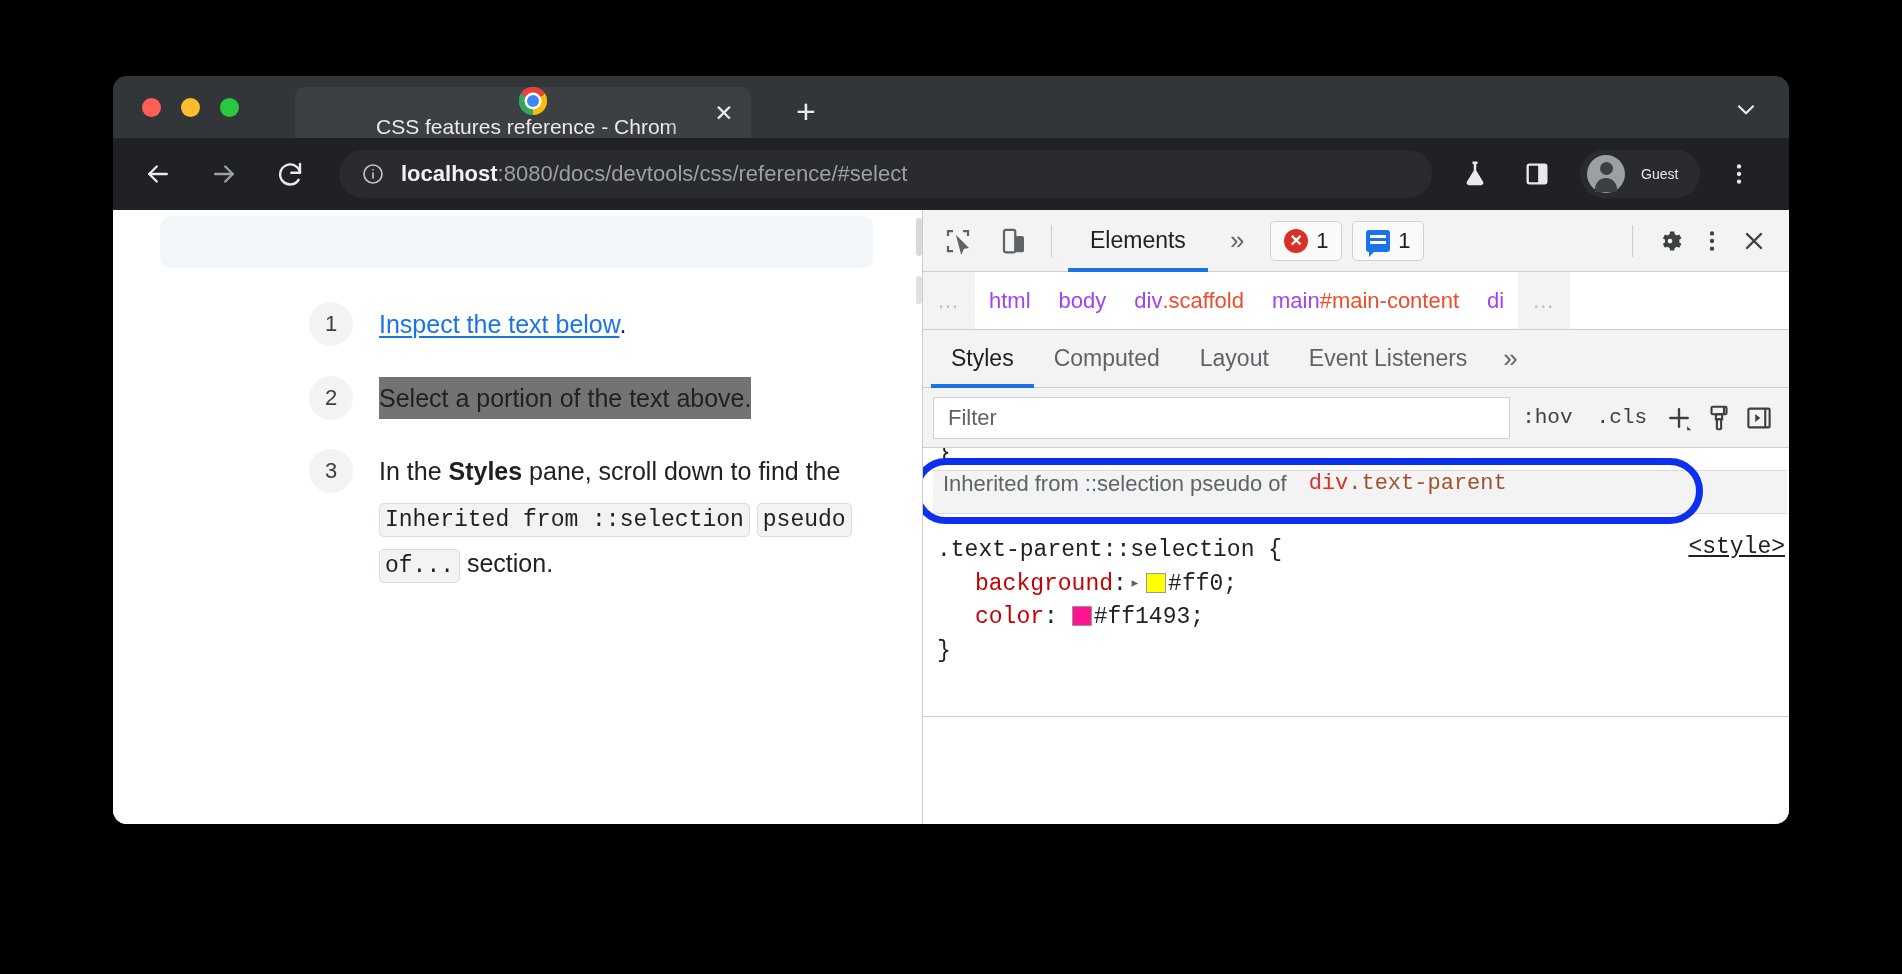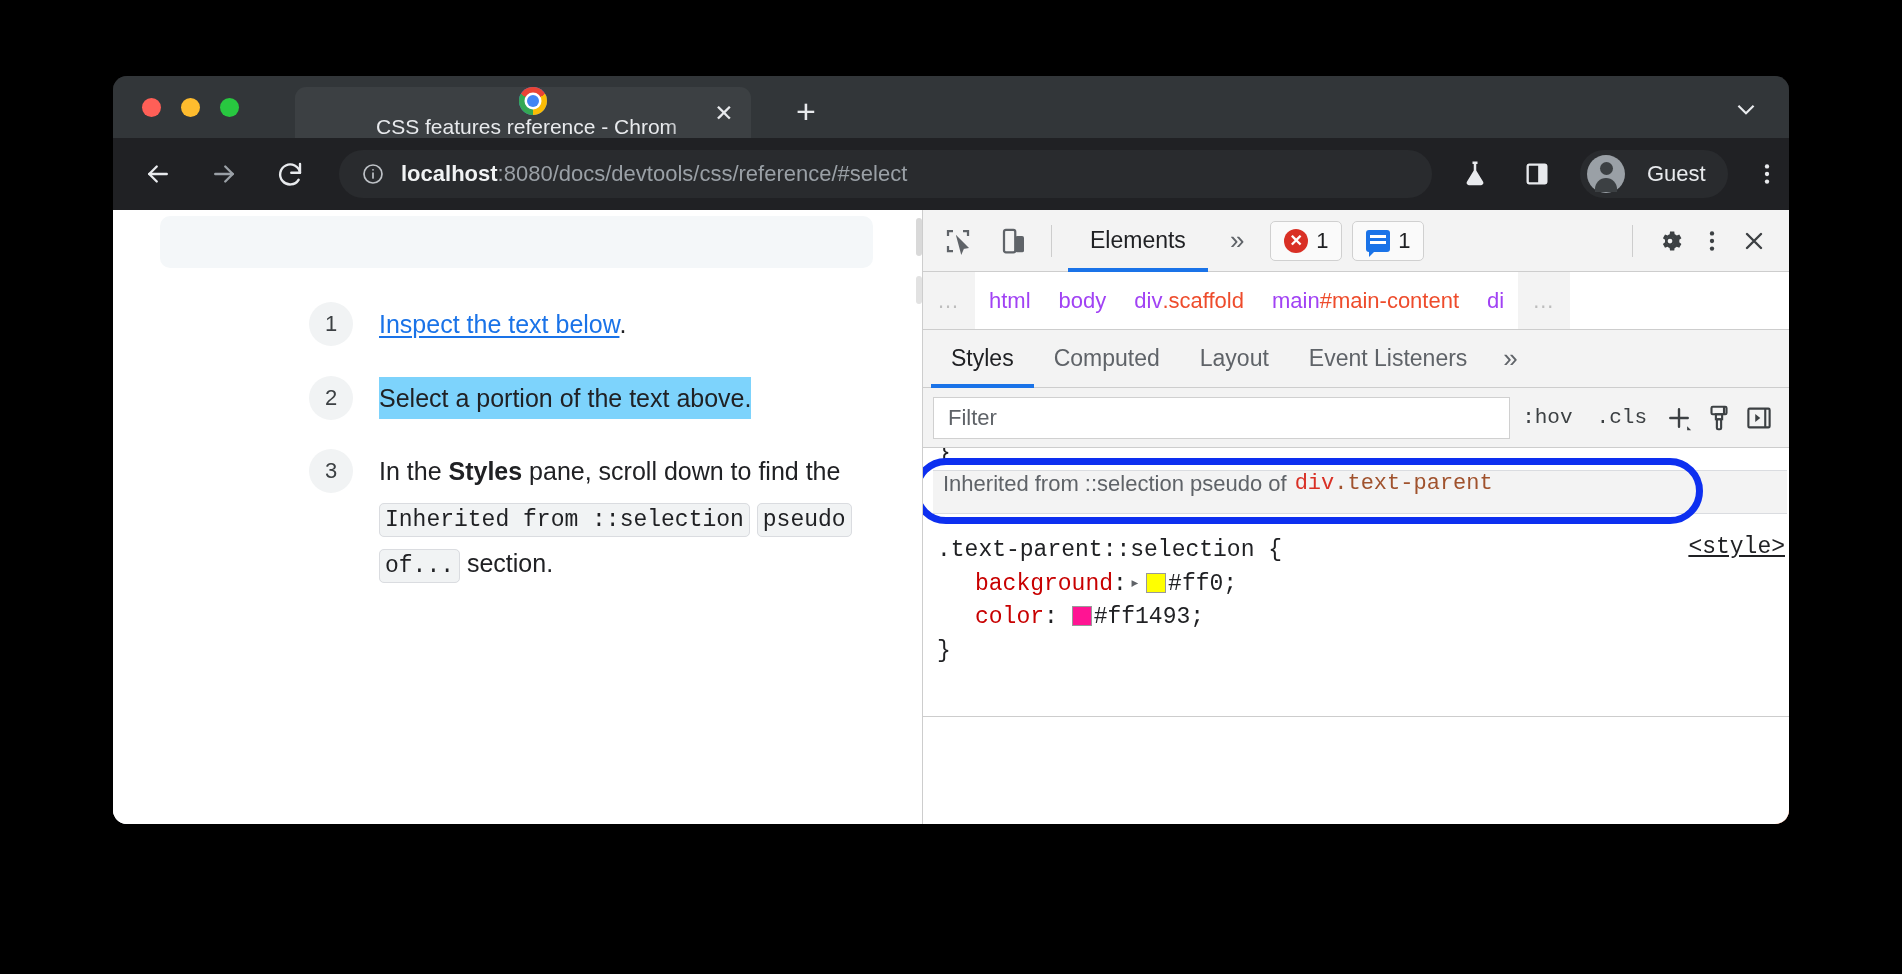--- a/index.html
+++ b/index.html
@@ -196,23 +196,23 @@
   }
   #profile-avatar::after {
     content: "";
     position: absolute;
     left: 8px; top: 23px;
     width: 22px; height: 14px;
     border-radius: 11px 11px 0 0;
     background: #3c4043;
   }
   #profile-name {
-    margin-left: 22px;
+    margin-left: 16px;
     color: #e8eaed;
-    font-size: 22px;
+    font-size: 14px;
   }
   #tb-menu { margin-left: 22px; }
 
   
   #content {
     position: relative;
     height: 614px;
     background: #ffffff;
     display: flex;
   }
@@ -291,21 +291,21 @@
   .hl-text {
     display: inline;
     background: #ffff00;
     color: #ff1493;
     box-decoration-break: clone;
     -webkit-box-decoration-break: clone;
     padding: 2px 0;
   }
   .sel-gray {
     display: inline;
-    background: #7dd3fc;
+    background: #737373;
     color: #202124;
     box-decoration-break: clone;
     -webkit-box-decoration-break: clone;
     padding: 7px 0;
     margin-top: 38px;
   }
   code.codespan {
     font-family: "Liberation Mono", monospace;
     font-size: 23px;
     background: #f1f3f4;
@@ -561,21 +561,21 @@
     align-items: flex-start;
     padding-left: 10px;
     font-family: "Liberation Sans", sans-serif;
     font-size: 22px;
     color: #5f6368;
     white-space: nowrap;
   }
   #inherited-row .sel {
     font-family: "Liberation Mono", monospace;
     font-size: 22px;
-    margin-left: 8px;
+    margin-left: 22px;
   }
   #inherited-row .sel .tag { color: #d93025; }
   #inherited-row .sel .cls { color: #a0522d; }
 
   #annot-ring {
     position: absolute;
     left: -10px; top: 10px;
     width: 790px; height: 66px;
     border: 7px solid #0d2ff0;
     border-radius: 34px;

